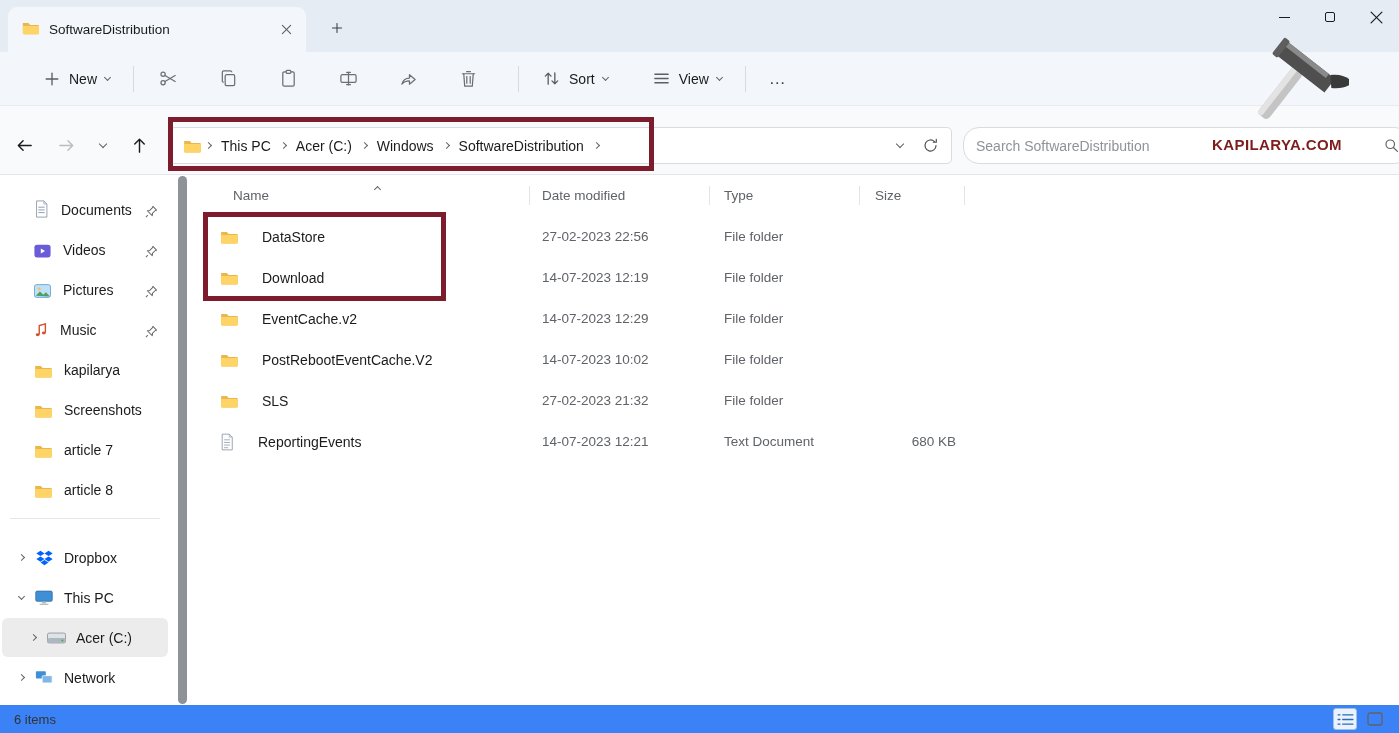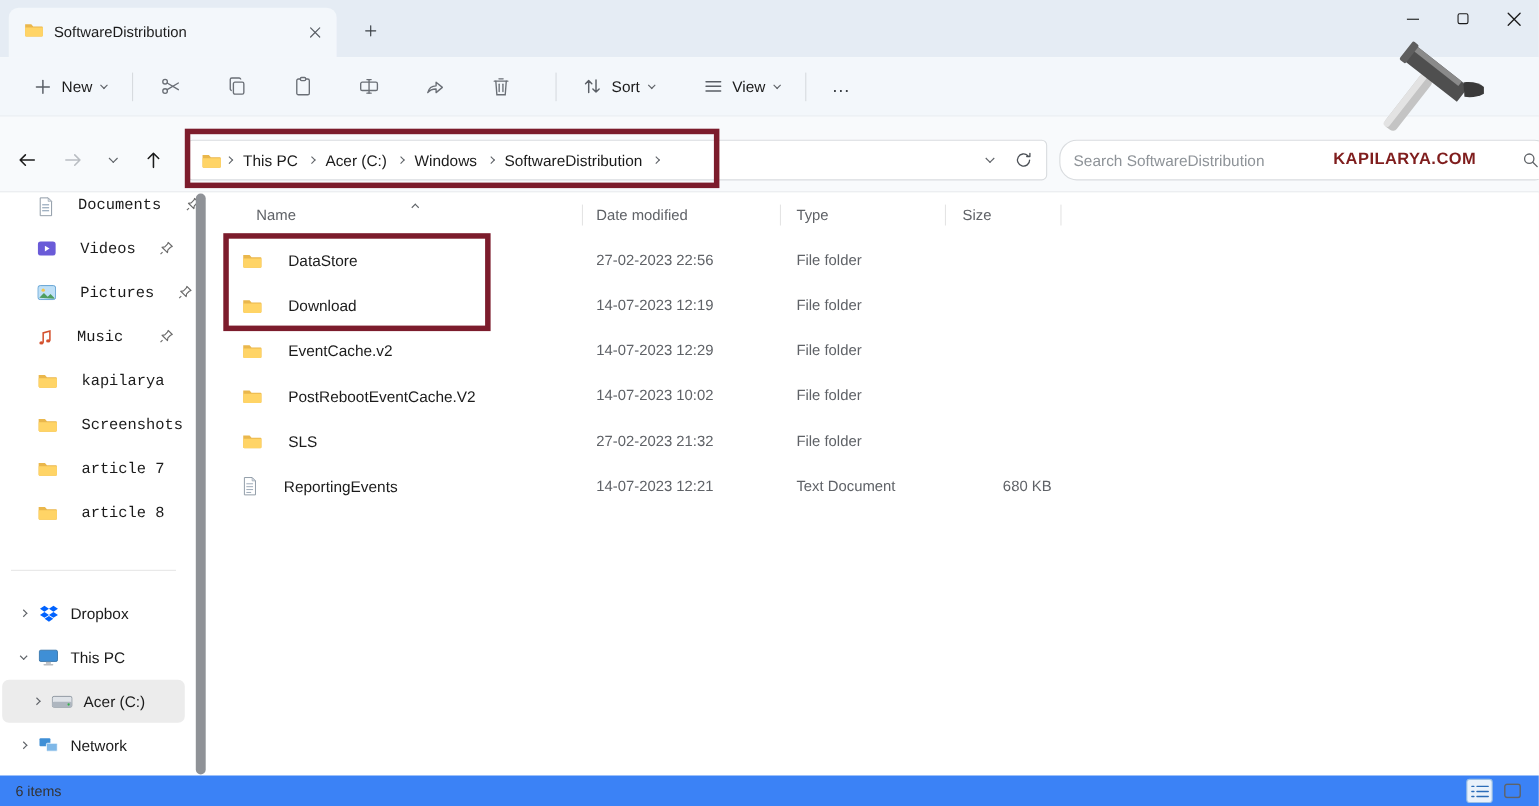--- a/index.html
+++ b/index.html
@@ -14,21 +14,21 @@
   .iconbtn { display:flex; align-items:center; justify-content:center; border-radius:5px; cursor:default; }
   .tab-close { width:24px; height:24px; }
   .newtab-btn { position:absolute; left:322px; top:13px; width:30px; height:30px; }
   .win-controls { position:absolute; right:0; top:0; display:flex; }
   .win-btn { width:46px; height:34px; display:flex; align-items:center; justify-content:center; }
   .min-glyph { width:11px; height:1px; background:#1b1b1b; }
   .max-glyph { width:10px; height:10px; border:1.2px solid #1b1b1b; border-radius:2px; }
 
   
   .toolbar { position:absolute; top:52px; left:0; right:0; height:54px; background:#f3f7fb;
-             border-bottom:1px solid #e7ebef; display:flex; align-items:center; padding-left:19px; }
+             border-bottom:1px solid #e7ebef; display:flex; align-items:center; padding-left:32px; }
   .tbtn { display:flex; align-items:center; gap:8px; height:38px; padding:0 11px; border-radius:5px; font-size:14px; }
   .tbtn-icononly { width:44px; justify-content:center; padding:0; margin-right:16px; }
   .tsep { width:1px; height:26px; background:#d7dbdf; margin:0 12px; }
   .more-label { font-size:17px; letter-spacing:1px; color:#3a3f44; }
 
   
   .chev { display:inline-block; width:6px; height:6px; border-right:1.3px solid #5f6368; border-bottom:1.3px solid #5f6368; }
   .chev.down { transform:rotate(45deg); margin-top:-3px; }
   .chev.right { transform:rotate(-45deg); }
   .chev.up { transform:rotate(-135deg); margin-top:4px; }
@@ -44,21 +44,21 @@
   .addr-spacer { flex:1; }
   .addr-btn { width:30px; height:28px; }
   .searchbox { position:absolute; left:963px; top:21px; width:448px; height:37px; background:#fff;
                border:1px solid #d9dcdf; border-radius:16px; display:flex; align-items:center; padding:0 10px 0 12px; }
   .searchbox input { flex:1; border:none; outline:none; font-size:14px; color:#1b1b1b; background:transparent; font-family:inherit; }
   .searchbox input::placeholder { color:#8e9398; }
 
   
   .body { position:absolute; top:175px; left:0; right:0; bottom:28px; background:#fff; }
   .sidebar { position:absolute; left:0; top:0; bottom:0; width:170px; padding-top:4px; font-size:14px; }
-  .side-item { height:39px; margin:0 3px 1px 3px; display:flex; align-items:flex-start; gap:22px; padding-left:31px; border-radius:6px;font-family:Liberation Mono, monospace; }
+  .side-item { height:39px; margin:0 3px 1px 3px; display:flex; align-items:flex-end; gap:12px; padding-left:31px; border-radius:6px; }
   .side-item .pin { margin-left:auto; margin-right:9px; display:flex; }
   .side-sep { height:1px; background:#e7e7e7; margin:20px 10px 19px 10px; }
   .tree-item { height:39px; margin:0 2px 1px 2px; display:flex; align-items:center; border-radius:6px; padding-left:8px; }
   .tree-item .tchev { width:22px; display:flex; justify-content:center; }
   .tree-item .ticon { width:24px; display:flex; justify-content:center; margin-right:8px; }
   .tree-item.indent { padding-left:20px; }
   .tree-item.selected { background:#ececec; }
   .vscroll { position:absolute; left:178px; top:1px; width:9px; height:528px; background:#8f9297; border-radius:5px; }
 
   .files { position:absolute; left:192px; top:0; right:0; bottom:0; }

